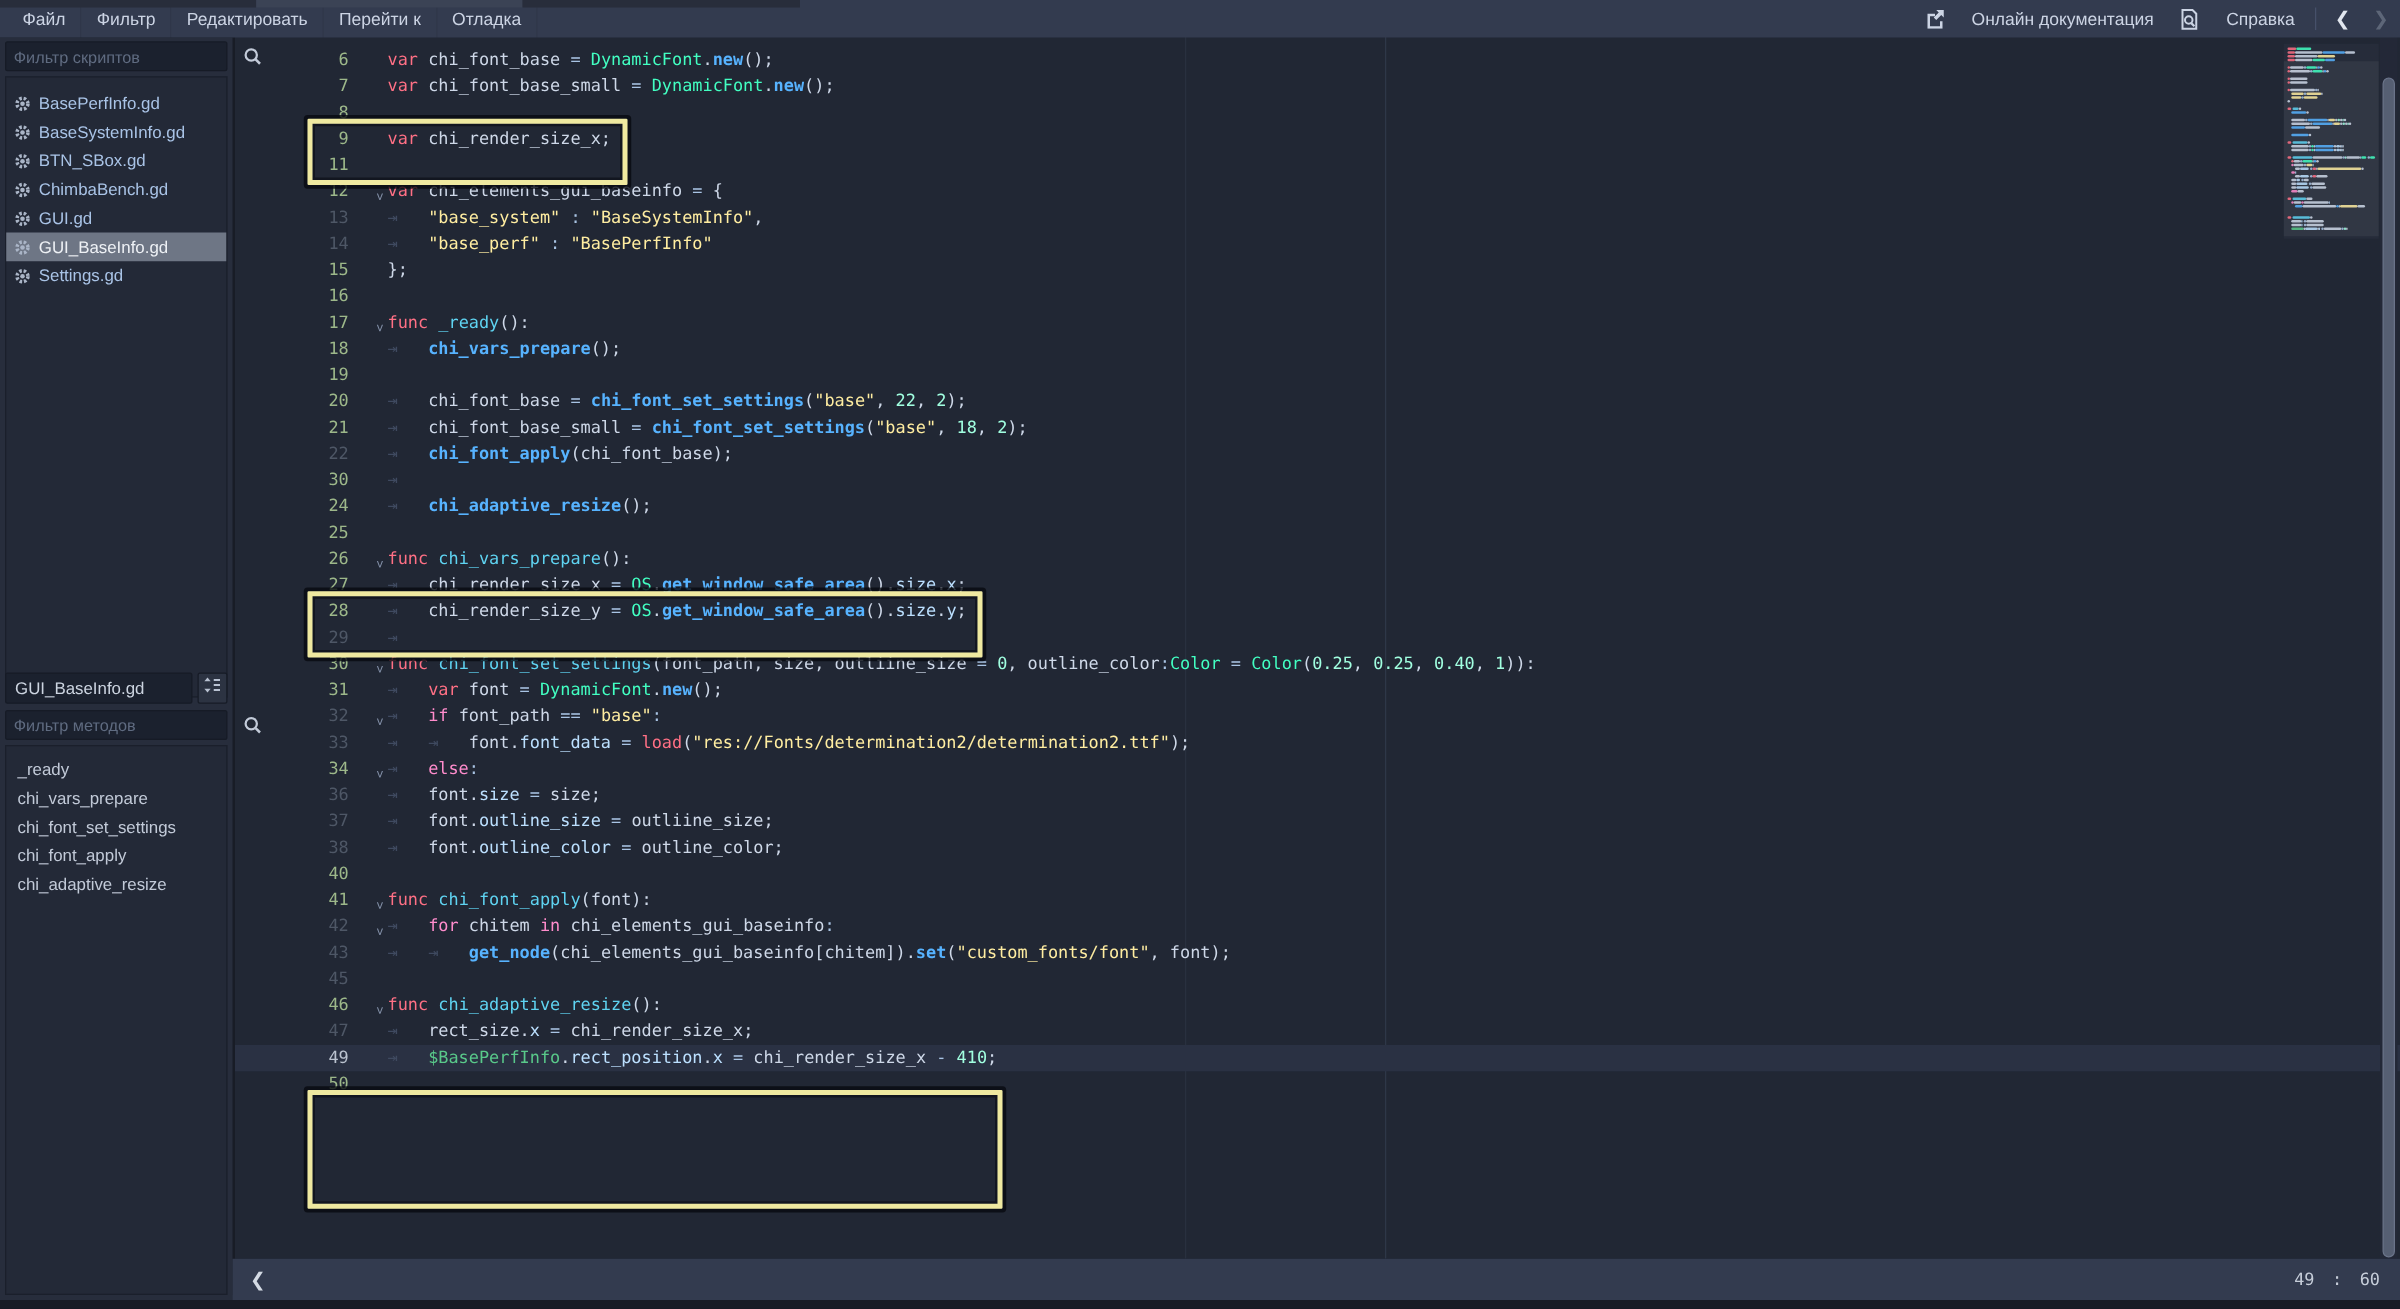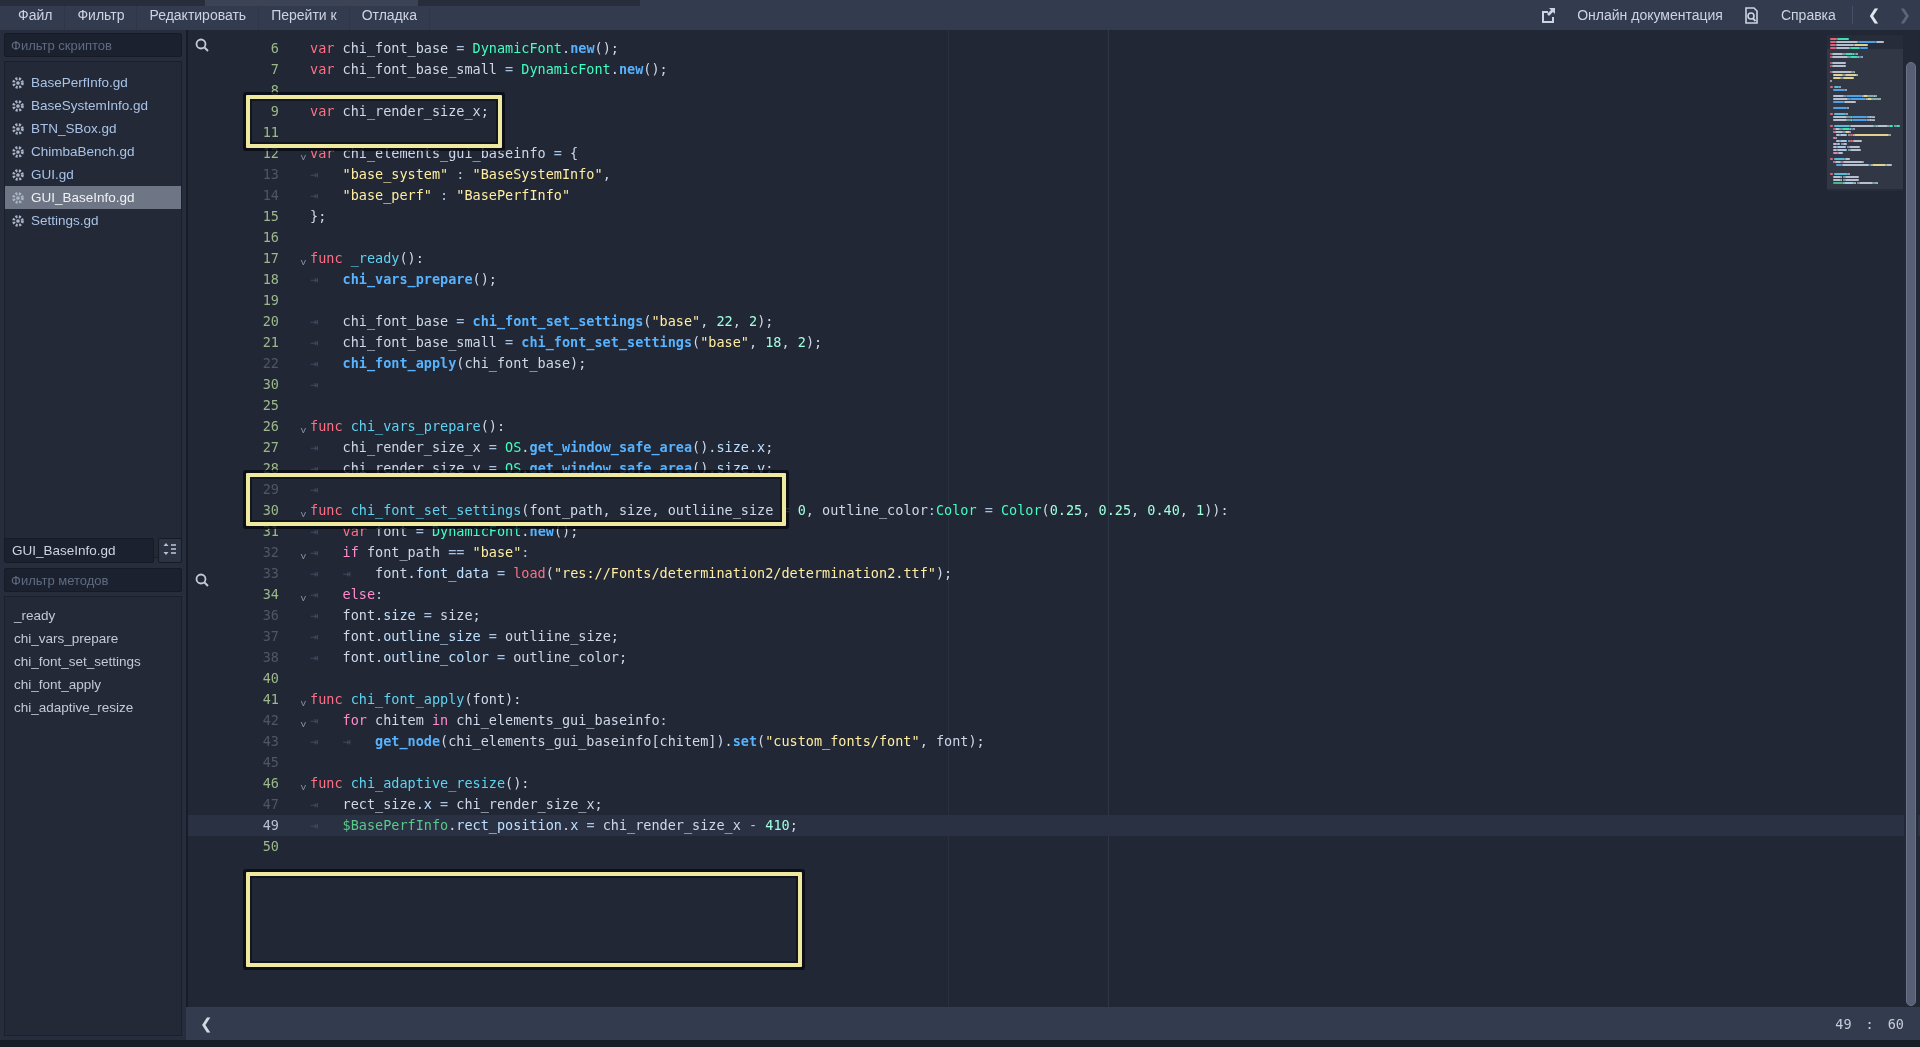--- a/index.html
+++ b/index.html
@@ -254,20 +254,21 @@
         <div class="line"><span class="ln u">14</span><span class="fold"></span><span class="txt"><span class="tk tk-tb">⇥   </span><span class="tk tk-st">"base_perf"</span><span class="tk tk-op"> : </span><span class="tk tk-st">"BasePerfInfo"</span></span></div>
         <div class="line"><span class="ln s">15</span><span class="fold"></span><span class="txt"><span class="tk tk-pl">};</span></span></div>
         <div class="line"><span class="ln s">16</span><span class="fold"></span><span class="txt"></span></div>
         <div class="line"><span class="ln s">17</span><span class="fold"><span>&gt;</span></span><span class="txt"><span class="tk tk-kw">func</span><span class="tk tk-pl"> </span><span class="tk tk-fd">_ready</span><span class="tk tk-pl">():</span></span></div>
         <div class="line"><span class="ln s">18</span><span class="fold"></span><span class="txt"><span class="tk tk-tb">⇥   </span><span class="tk tk-fn">chi_vars_prepare</span><span class="tk tk-pl">();</span></span></div>
         <div class="line"><span class="ln s">19</span><span class="fold"></span><span class="txt"></span></div>
         <div class="line"><span class="ln s">20</span><span class="fold"></span><span class="txt"><span class="tk tk-tb">⇥   </span><span class="tk tk-pl">chi_font_base </span><span class="tk tk-op">= </span><span class="tk tk-fn">chi_font_set_settings</span><span class="tk tk-pl">(</span><span class="tk tk-st">"base"</span><span class="tk tk-pl">, </span><span class="tk tk-nu">22</span><span class="tk tk-pl">, </span><span class="tk tk-nu">2</span><span class="tk tk-pl">);</span></span></div>
         <div class="line"><span class="ln s">21</span><span class="fold"></span><span class="txt"><span class="tk tk-tb">⇥   </span><span class="tk tk-pl">chi_font_base_small </span><span class="tk tk-op">= </span><span class="tk tk-fn">chi_font_set_settings</span><span class="tk tk-pl">(</span><span class="tk tk-st">"base"</span><span class="tk tk-pl">, </span><span class="tk tk-nu">18</span><span class="tk tk-pl">, </span><span class="tk tk-nu">2</span><span class="tk tk-pl">);</span></span></div>
         <div class="line"><span class="ln u">22</span><span class="fold"></span><span class="txt"><span class="tk tk-tb">⇥   </span><span class="tk tk-fn">chi_font_apply</span><span class="tk tk-pl">(chi_font_base);</span></span></div>
         <div class="line"><span class="ln s">30</span><span class="fold"></span><span class="txt"><span class="tk tk-tb">⇥   </span></span></div>
+        <div class="line"><span class="ln s">24</span><span class="fold"></span><span class="txt"><span class="tk tk-tb">⇥   </span><span class="tk tk-fn">chi_adaptive_resize</span><span class="tk tk-pl">();</span></span></div>
         <div class="line"><span class="ln s">25</span><span class="fold"></span><span class="txt"></span></div>
         <div class="line"><span class="ln s">26</span><span class="fold"><span>&gt;</span></span><span class="txt"><span class="tk tk-kw">func</span><span class="tk tk-pl"> </span><span class="tk tk-fd">chi_vars_prepare</span><span class="tk tk-pl">():</span></span></div>
         <div class="line"><span class="ln s">27</span><span class="fold"></span><span class="txt"><span class="tk tk-tb">⇥   </span><span class="tk tk-pl">chi_render_size_x </span><span class="tk tk-op">= </span><span class="tk tk-ty">OS</span><span class="tk tk-pl">.</span><span class="tk tk-fn">get_window_safe_area</span><span class="tk tk-pl">().</span><span class="tk tk-mb">size</span><span class="tk tk-pl">.</span><span class="tk tk-mb">x</span><span class="tk tk-pl">;</span></span></div>
         <div class="line"><span class="ln s">28</span><span class="fold"></span><span class="txt"><span class="tk tk-tb">⇥   </span><span class="tk tk-pl">chi_render_size_y </span><span class="tk tk-op">= </span><span class="tk tk-ty">OS</span><span class="tk tk-pl">.</span><span class="tk tk-fn">get_window_safe_area</span><span class="tk tk-pl">().</span><span class="tk tk-mb">size</span><span class="tk tk-pl">.</span><span class="tk tk-mb">y</span><span class="tk tk-pl">;</span></span></div>
         <div class="line"><span class="ln u">29</span><span class="fold"></span><span class="txt"><span class="tk tk-tb">⇥   </span></span></div>
         <div class="line"><span class="ln s">30</span><span class="fold"><span>&gt;</span></span><span class="txt"><span class="tk tk-kw">func</span><span class="tk tk-pl"> </span><span class="tk tk-fd">chi_font_set_settings</span><span class="tk tk-pl">(font_path, size, outliine_size </span><span class="tk tk-op">= </span><span class="tk tk-nu">0</span><span class="tk tk-pl">, outline_color</span><span class="tk tk-op">:</span><span class="tk tk-ty">Color</span><span class="tk tk-pl"> </span><span class="tk tk-op">= </span><span class="tk tk-ty">Color</span><span class="tk tk-pl">(</span><span class="tk tk-nu">0.25</span><span class="tk tk-pl">, </span><span class="tk tk-nu">0.25</span><span class="tk tk-pl">, </span><span class="tk tk-nu">0.40</span><span class="tk tk-pl">, </span><span class="tk tk-nu">1</span><span class="tk tk-pl">)):</span></span></div>
         <div class="line"><span class="ln s">31</span><span class="fold"></span><span class="txt"><span class="tk tk-tb">⇥   </span><span class="tk tk-kw">var</span><span class="tk tk-pl"> font </span><span class="tk tk-op">= </span><span class="tk tk-ty">DynamicFont</span><span class="tk tk-pl">.</span><span class="tk tk-fn">new</span><span class="tk tk-pl">();</span></span></div>
         <div class="line"><span class="ln u">32</span><span class="fold"><span>&gt;</span></span><span class="txt"><span class="tk tk-tb">⇥   </span><span class="tk tk-fl">if</span><span class="tk tk-pl"> font_path </span><span class="tk tk-op">== </span><span class="tk tk-st">"base"</span><span class="tk tk-op">:</span></span></div>
         <div class="line"><span class="ln u">33</span><span class="fold"></span><span class="txt"><span class="tk tk-tb">⇥   </span><span class="tk tk-tb">⇥   </span><span class="tk tk-pl">font.</span><span class="tk tk-mb">font_data</span><span class="tk tk-pl"> </span><span class="tk tk-op">= </span><span class="tk tk-kw">load</span><span class="tk tk-pl">(</span><span class="tk tk-st">"res://Fonts/determination2/determination2.ttf"</span><span class="tk tk-pl">);</span></span></div>
         <div class="line"><span class="ln s">34</span><span class="fold"><span>&gt;</span></span><span class="txt"><span class="tk tk-tb">⇥   </span><span class="tk tk-fl">else</span><span class="tk tk-op">:</span></span></div>

